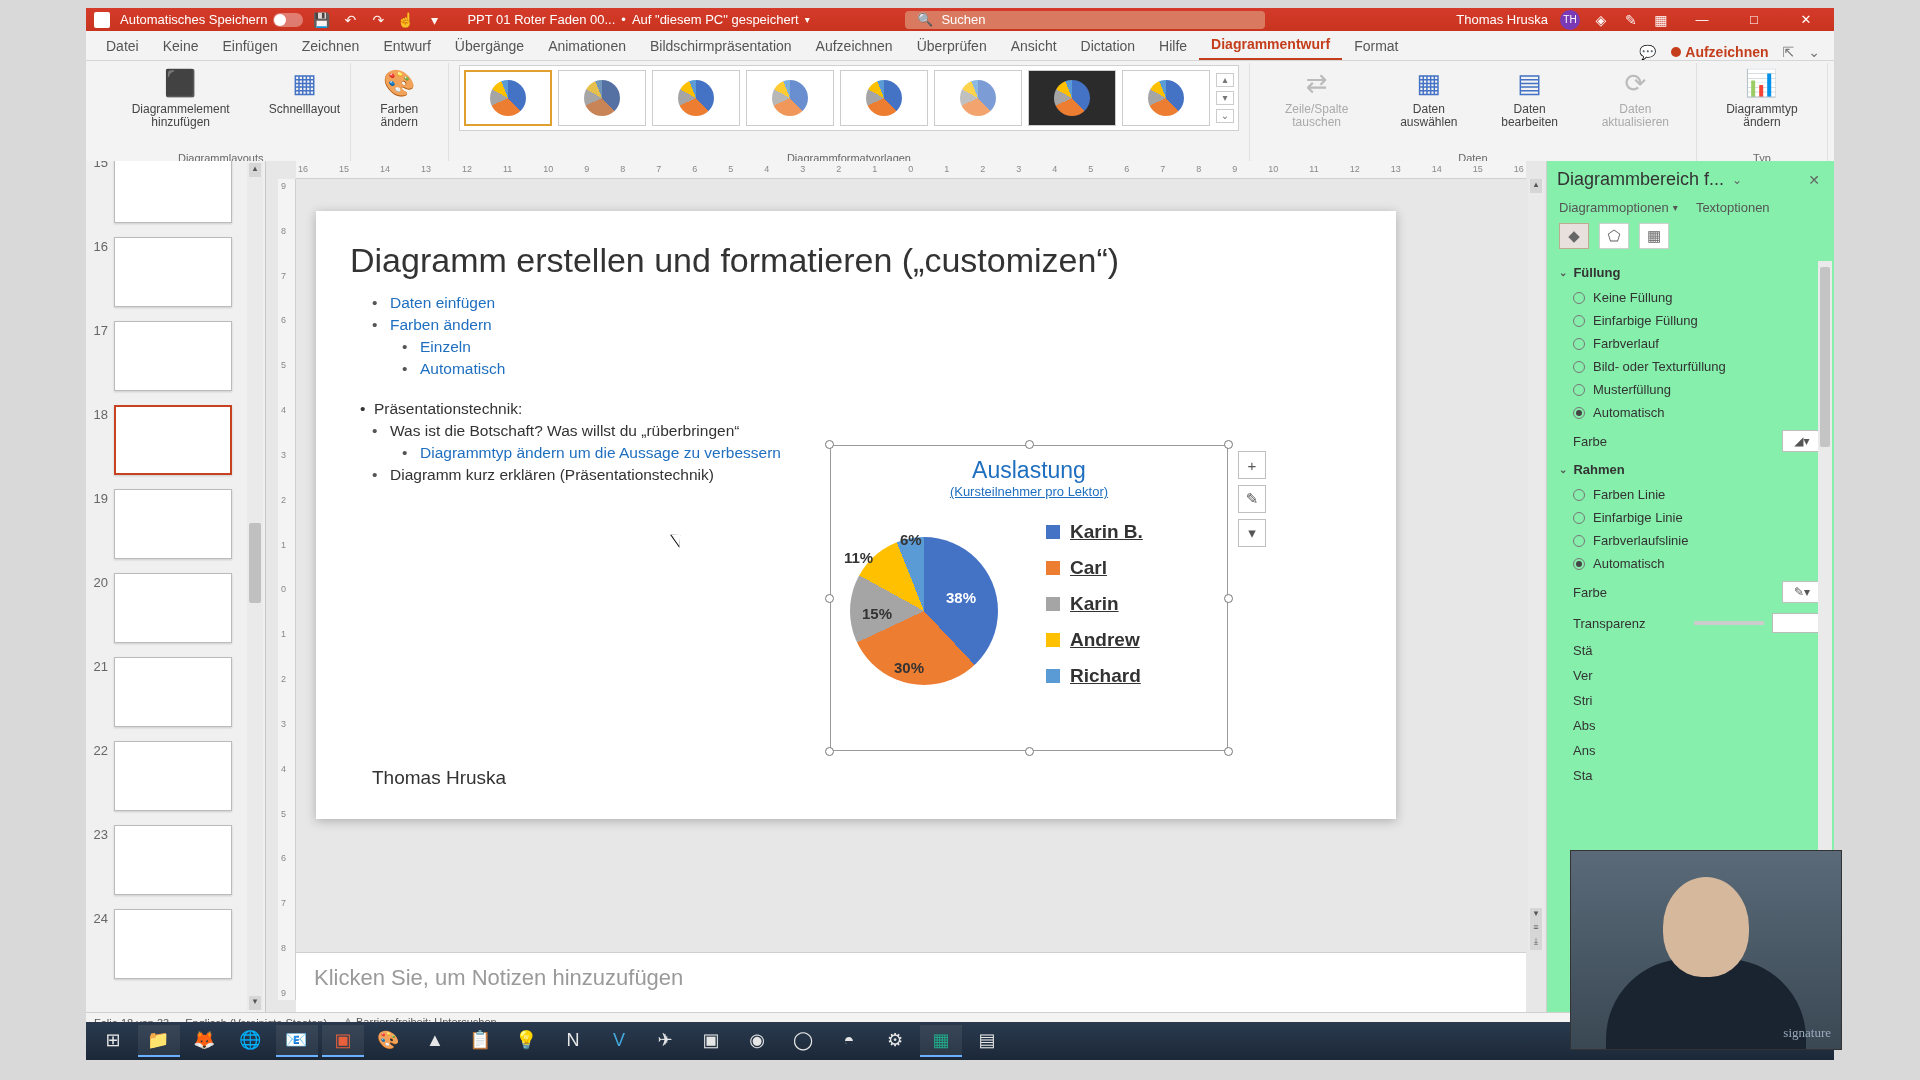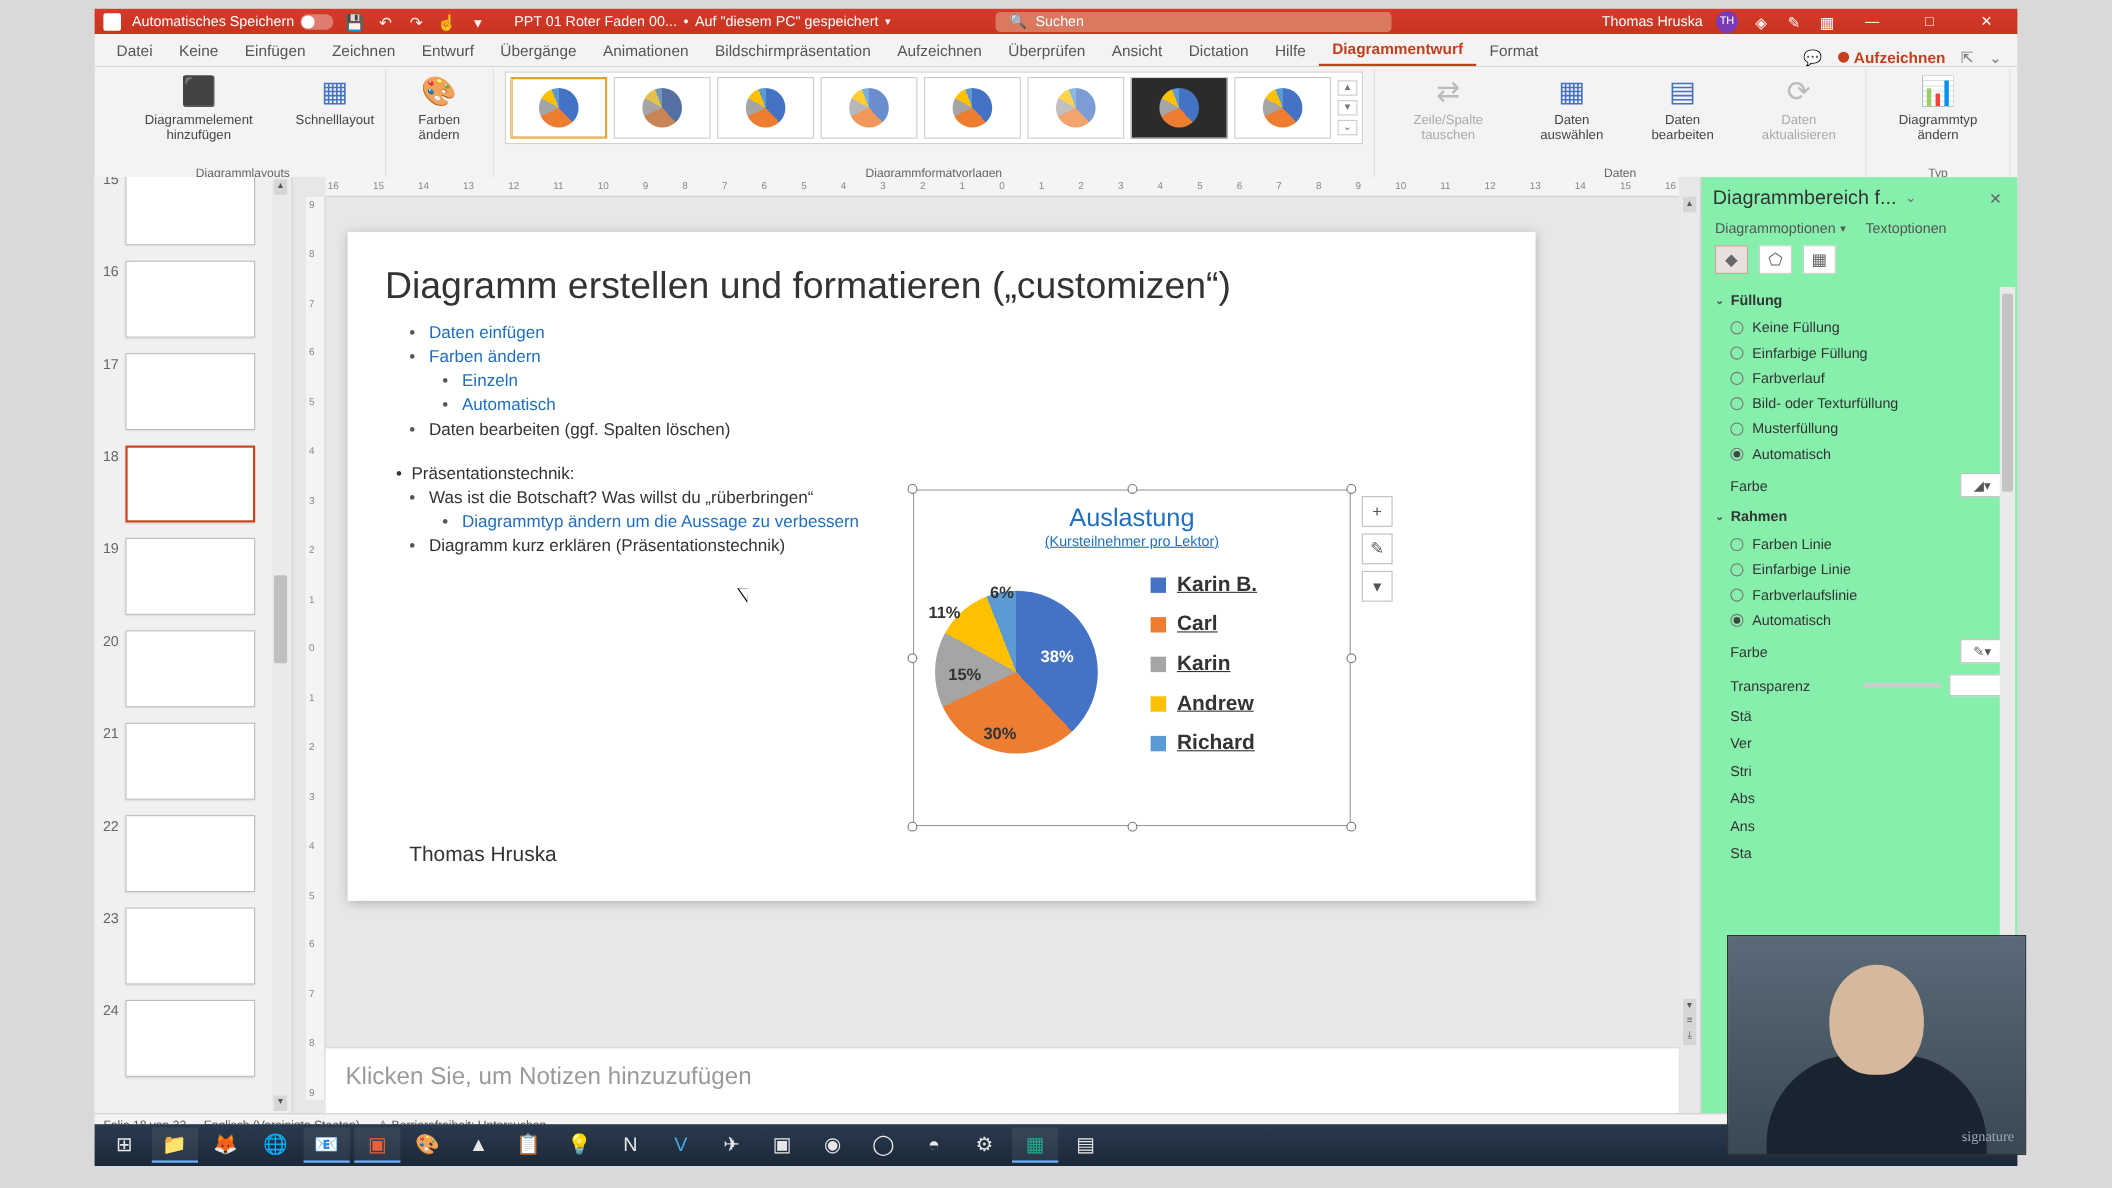--- a/index.html
+++ b/index.html
@@ -405,21 +405,20 @@
       </div>
 
     <div class="slide">
       <div class="slide-title">Diagramm erstellen und formatieren („customizen“)</div>
       <div class="bullets">
         <ul id="bullets1">
             <li class="b1"><span class="link">Daten einfügen</span></li>
             <li class="b1"><span class="link">Farben ändern</span></li>
             <li class="b2"><span class="link">Einzeln</span></li>
             <li class="b2"><span class="link">Automatisch</span></li>
-            <li class="b1"><span class="">Daten bearbeiten (ggf. Spalten löschen)</span></li>
           </ul>
         <ul style="margin-top:18px">
           <li style="position:relative;padding-left:14px"><span style="position:absolute;left:0">•</span><span>Präsentationstechnik:</span></li>
         </ul>
         <ul id="bullets2">
             <li class="b1"><span class="">Was ist die Botschaft? Was willst du „rüberbringen“</span></li>
             <li class="b2"><span class="link">Diagrammtyp ändern um die Aussage zu verbessern</span></li>
             <li class="b1"><span class="">Diagramm kurz erklären (Präsentationstechnik)</span></li>
           </ul>
       </div>

